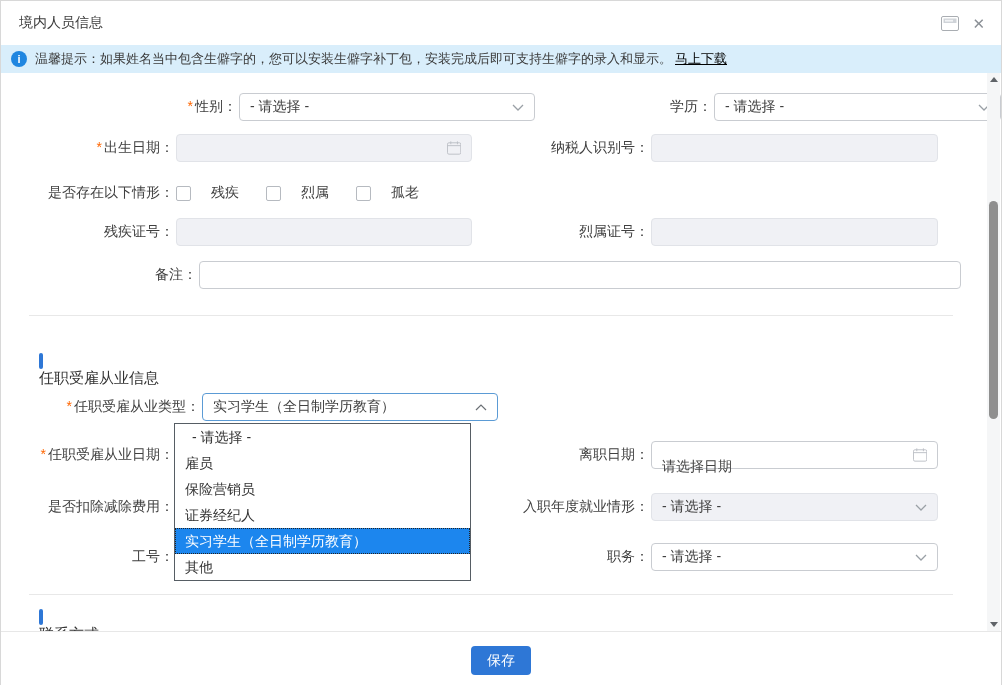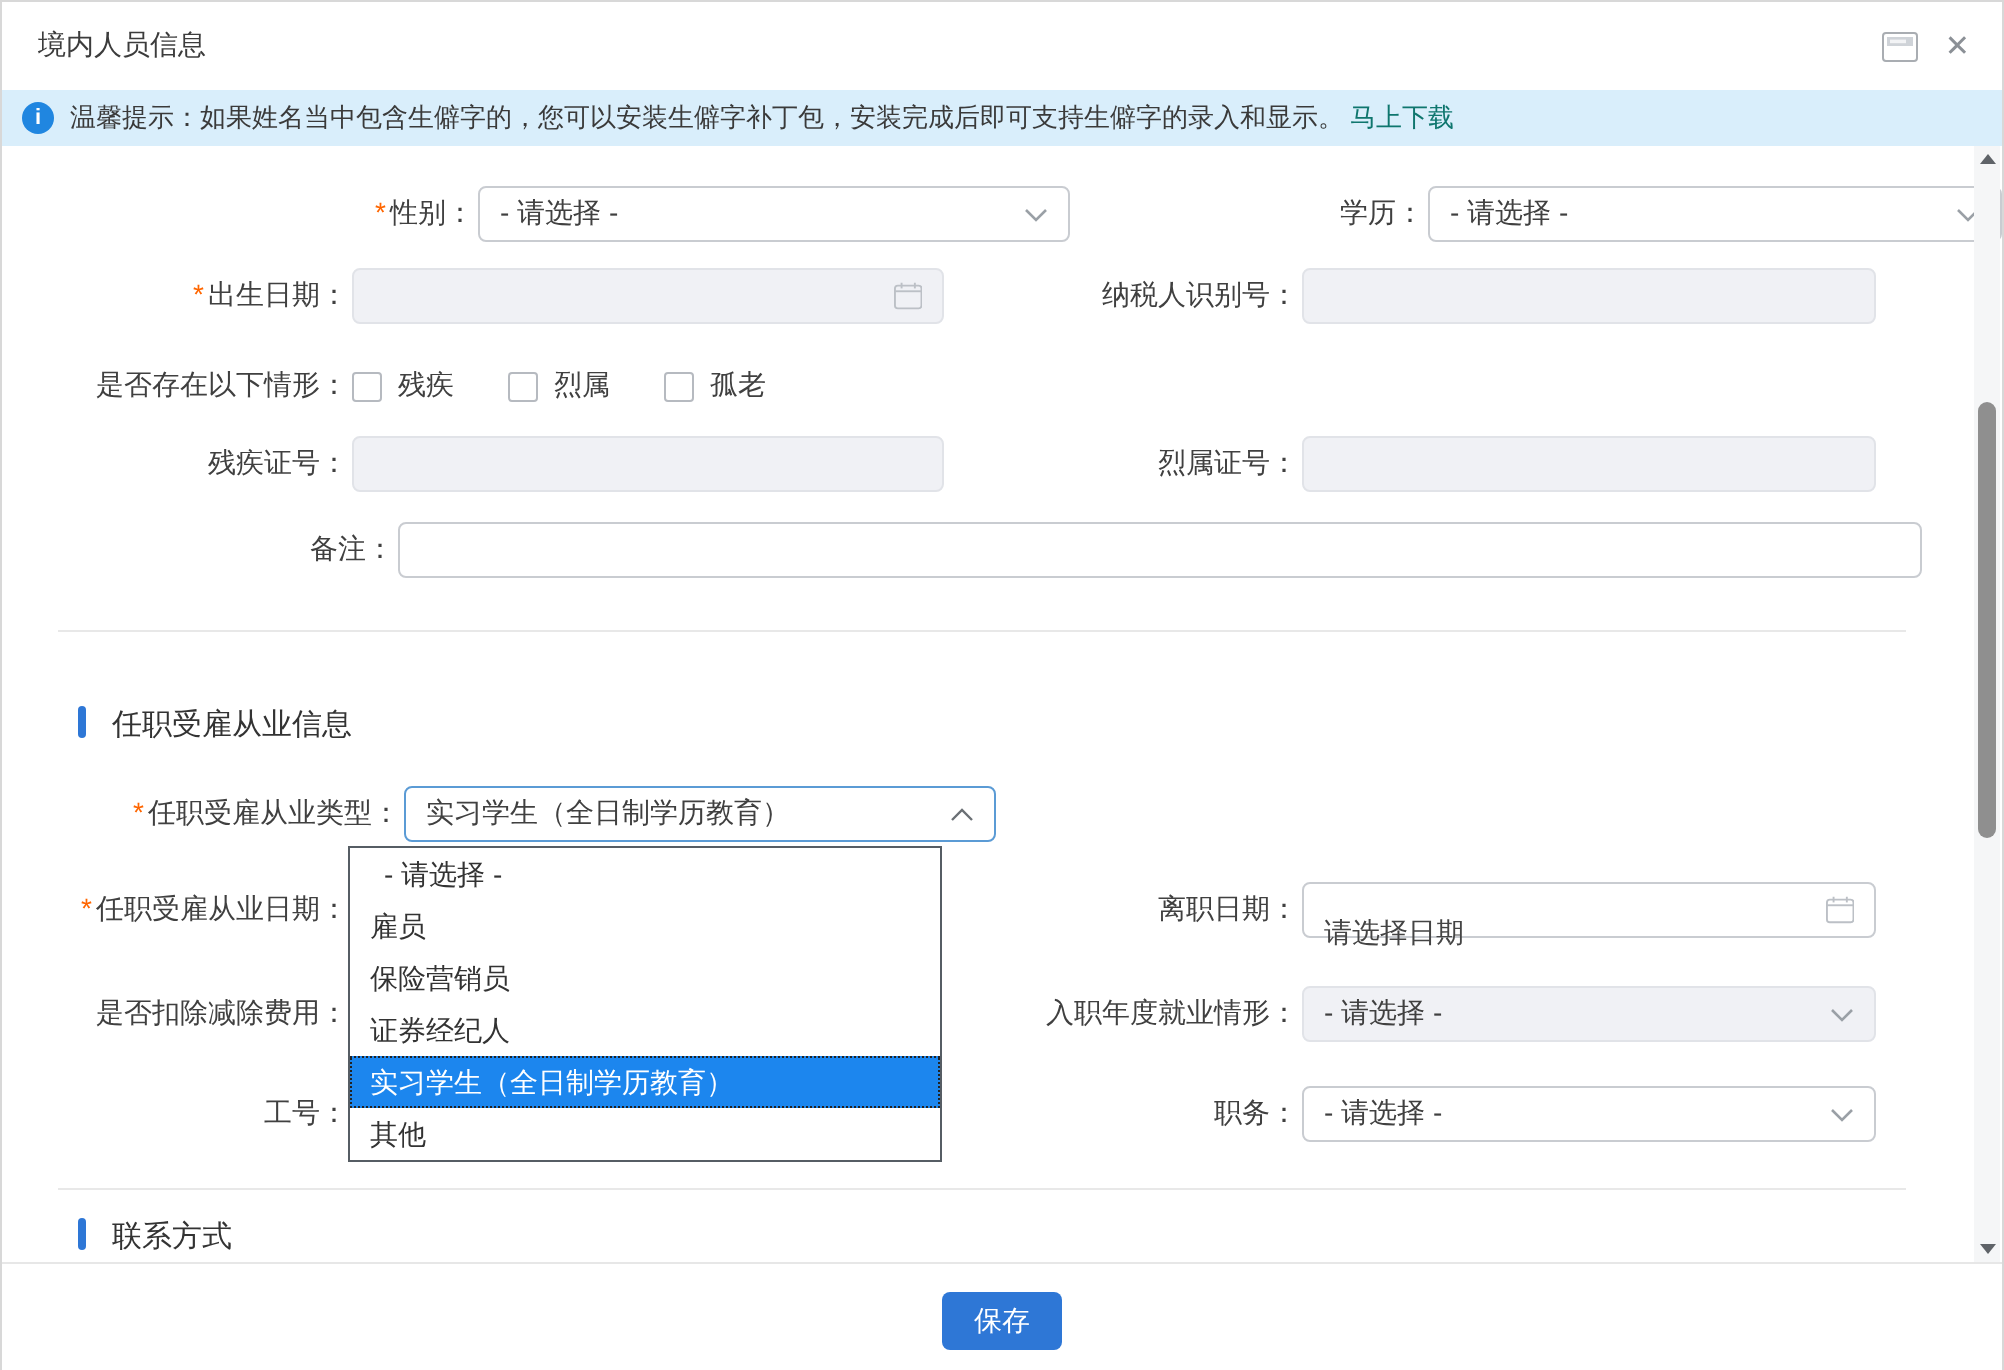--- a/index.html
+++ b/index.html
@@ -10,21 +10,21 @@
   
   .titlebar { position:absolute; top:0; left:0; right:0; height:44px; background:#fff; display:flex; align-items:center; }
   .title { margin-left:18px; font-size:14px; color:#3c3c3c; }
   .win-icons { margin-left:auto; margin-right:16px; display:flex; align-items:center; gap:13px; }
   .close-x { font-size:15px; color:#8b9096; cursor:pointer; line-height:1; }
 
   
   .banner { position:absolute; top:44px; left:0; right:0; height:28px; background:#d9eefb; display:flex; align-items:center; padding-left:10px; }
   .info-ic { width:16px; height:16px; border-radius:50%; background:#2086e0; color:#fff; font-size:11px; font-weight:bold; display:flex; align-items:center; justify-content:center; flex:none; }
   .banner-text { margin-left:8px; font-size:13px; color:#3a3a3a; }
-  .banner-link { margin-left:3px; font-size:13px; color:#0f766e; cursor:pointer;text-align:center; }
+  .banner-link { margin-left:3px; font-size:13px; color:#000000; text-decoration:underline; cursor:pointer;text-align:center; }
 
   
   .content { position:absolute; top:72px; left:0; right:0; height:558px; background:#fff; }
   .row { position:absolute; left:0; width:100%; display:flex; align-items:center; padding-left:30px; }
   .lbl  { width:143px; text-align:right; font-size:14px; color:#404040; flex:none; }
   .lbl2 { width:177px; text-align:right; font-size:14px; color:#404040; flex:none; }
   .req { color:#ff6600; margin-right:2px; }
   .fld  { position:relative; width:296px; height:28px; margin-left:2px; flex:none; }
   .fld2 { position:relative; width:287px; height:28px; margin-left:2px; flex:none; }
   .fld-wide { position:relative; width:762px; height:28px; margin-left:2px; flex:none; }
@@ -36,24 +36,24 @@
   .box.focus { border-color:#5b9bd5; }
   .txtin { width:100%; height:100%; border:1px solid #c9ccd1; border-radius:4px; padding:0 10px;
            font-size:14px; color:#404040; background:#fff; outline:none; }
   .txtin:disabled { background:#f0f1f5; border-color:#e1e3e8; }
   .datebox input { border:none; background:transparent; width:100%; font-size:14px; color:#404040; outline:none;margin-top:21px; }
   .datebox input::placeholder { color:#444; opacity:1; }
 
   .chk-group { display:flex; align-items:center; margin-left:27px; cursor:pointer; }
   .chk-group.first { margin-left:2px; }
   .chk-box { width:15px; height:15px; border:1px solid #b6bac0; border-radius:2px; background:#fff; flex:none; }
-  .chk-lab { margin-left:8px; font-size:14px; color:#404040;text-align:right; }
+  .chk-lab { margin-left:20px; font-size:14px; color:#404040;text-align:right; }
 
   .divider { position:absolute; left:28px; right:48px; height:1px; background:#e8e8e8; }
-  .sec-head { position:absolute; left:38px; display:flex; align-items:flex-start; }
+  .sec-head { position:absolute; left:38px; display:flex; align-items:flex-start;flex-direction:column; }
   .sec-bar { width:4px; height:16px; background:#2e77d6; border-radius:2px; margin-right:13px; }
   .sec-title { font-size:15px; color:#333; }
 
   
   .dd-panel { position:absolute; left:173px; top:350px; width:297px; background:#fff; border:1px solid #565d64; z-index:20; }
   .dd-opt { height:26px; line-height:26px; padding-left:10px; font-size:14px; color:#333; cursor:pointer;
             white-space:nowrap; overflow:hidden; }
   .dd-opt.first { padding-left:17px; }
   .dd-opt.selected { background:#1c86ee; color:#fff; outline:1px dotted #222; outline-offset:-1px; }
 

